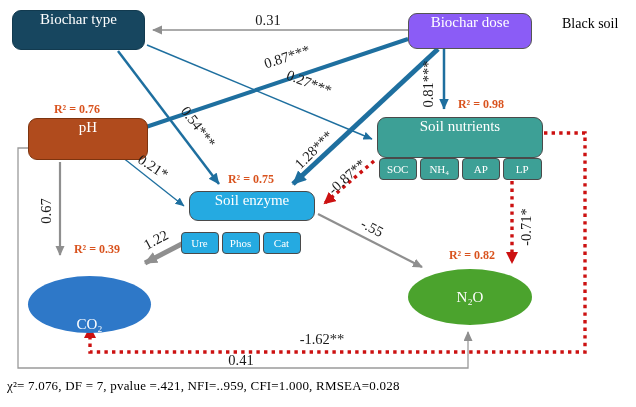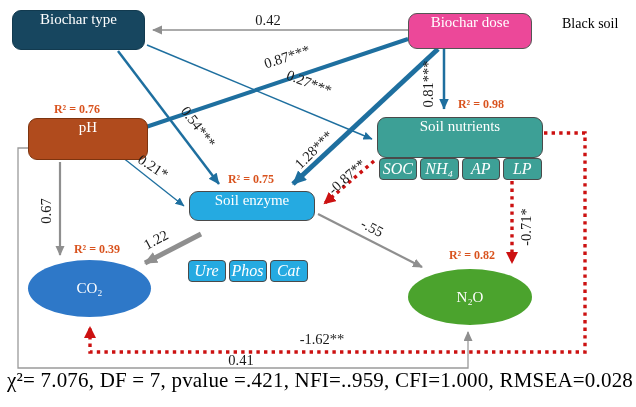--- a/index.html
+++ b/index.html
@@ -7,52 +7,52 @@
     position:relative; width:636px; height:407px; background:#ffffff;
     font-family:"Liberation Serif", serif; overflow:hidden;
   }
   .layer { position:absolute; left:0; top:0; width:636px; height:407px; }
   .node {
     position:absolute; display:flex; align-items:flex-start; justify-content:center;
     color:#fff; font-size:15px; border-radius:9px; box-sizing:border-box;
     border:1.5px solid #4d4d4d; z-index:3; text-align:center;
   }
   .node.biochar-type { left:12px; top:10px; width:133px; height:40px; background:#17465f; border-color:#123a4f; }
-  .node.biochar-dose { left:408px; top:13px; width:124px; height:36px; background:#ec4899; border-color:#555; }
+  .node.biochar-dose { left:408px; top:13px; width:124px; height:36px; background:#8b5cf6; border-color:#555; }
   .node.ph { left:28px; top:118px; width:120px; height:42px; background:#b04b1d; border-color:#7d340f; }
   .node.soil-nutrients { left:377px; top:117px; width:166px; height:41px; background:#3da096; border-color:#4a4a4a; }
   .node.soil-enzyme { left:189px; top:191px; width:126px; height:30px; background:#25aae1; border-color:#4a4a4a; }
   .ellipse {
     position:absolute; display:flex; align-items:center; justify-content:center;
     color:#fff; font-size:15px; border-radius:50%; z-index:3; border:none;
   }
-  .ellipse.co2 { left:28px; top:260px; width:123px; height:57px; background:#2e78c8; }
+  .ellipse.co2 { left:28px; top:276px; width:123px; height:57px; background:#2e78c8;align-items:flex-end; }
   .ellipse.n2o { left:408px; top:269px; width:124px; height:56px; background:#4ba32d; }
   .ind-row { position:absolute; display:flex; z-index:4; }
   .ind-row.nutrients { left:377px; top:158px; width:166px; height:22px; }
-  .ind-row.enzyme { left:186px; top:232px; width:123px; height:22px;margin-top:28px; }
+  .ind-row.enzyme { left:179px; top:232px; width:123px; height:22px; }
   .ind {
     flex:1; display:flex; align-items:center; justify-content:center;
-    color:#fff; font-size:16px; border:1.3px solid #4a4a4a; border-radius:4px;
-    margin:0 1.5px; box-sizing:border-box;font-style:italic;
+    color:#fff; font-size:11px; border:1.3px solid #4a4a4a; border-radius:4px;
+    margin:0 1.5px; box-sizing:border-box;
   }
   .ind.teal { background:#3da096; }
   .ind.blue { background:#25aae1; }
   .r2 {
     position:absolute; color:#d9531e; font-weight:bold; font-size:12px;
     transform:translate(-50%,-50%); white-space:nowrap; z-index:5;
   }
   .elabel {
     position:absolute; font-size:14.5px; color:#1a1a1a; white-space:nowrap; z-index:5;
   }
   .region {
     position:absolute; left:562px; top:16px; font-size:14px; color:#000; z-index:5;
   }
   .stats {
-    position:absolute; left:7px; top:368px; font-size:21px; color:#000; z-index:5;
+    position:absolute; left:7px; top:378px; font-size:13px; color:#000; z-index:5;
     letter-spacing:0.2px;
   }
   svg { z-index:1; }
 </style>
 </head>
 <body>
 
 <div class="fig">
 
   <svg class="layer" viewBox="0 0 636 407">
@@ -143,21 +143,21 @@
   <div class="ellipse n2o">
     <span>N₂O</span>
   </div>
 
   <div class="r2" style="left:77px; top:109px;">R² = 0.76</div>
   <div class="r2" style="left:481px; top:104px;">R² = 0.98</div>
   <div class="r2" style="left:251px; top:179px;">R² = 0.75</div>
   <div class="r2" style="left:97px; top:249px;">R² = 0.39</div>
   <div class="r2" style="left:472px; top:255px;">R² = 0.82</div>
 
-  <div class="elabel" style="left:268px; top:20px; transform:translate(-50%,-50%);">0.42</div>
+  <div class="elabel" style="left:268px; top:20px; transform:translate(-50%,-50%);">0.31</div>
   <div class="elabel" style="left:287px; top:57px; transform:translate(-50%,-50%) rotate(-18deg);">0.87***</div>
   <div class="elabel" style="left:309px; top:83px; transform:translate(-50%,-50%) rotate(21deg);">0.27***</div>
   <div class="elabel" style="left:198px; top:127px; transform:translate(-50%,-50%) rotate(53deg);">0.54***</div>
   <div class="elabel" style="left:314px; top:150px; transform:translate(-50%,-50%) rotate(-45deg);">1.28***</div>
   <div class="elabel" style="left:428px; top:84px; transform:translate(-50%,-50%) rotate(-90deg);">0.81***</div>
   <div class="elabel" style="left:153px; top:167px; transform:translate(-50%,-50%) rotate(33deg);">0.21*</div>
   <div class="elabel" style="left:347px; top:177px; transform:translate(-50%,-50%) rotate(-42deg);">-0.87**</div>
   <div class="elabel" style="left:46px; top:211px; transform:translate(-50%,-50%) rotate(-90deg);">0.67</div>
   <div class="elabel" style="left:156px; top:240px; transform:translate(-50%,-50%) rotate(-28deg);">1.22</div>
   <div class="elabel" style="left:372px; top:228px; transform:translate(-50%,-50%) rotate(27deg);">-.55</div>

